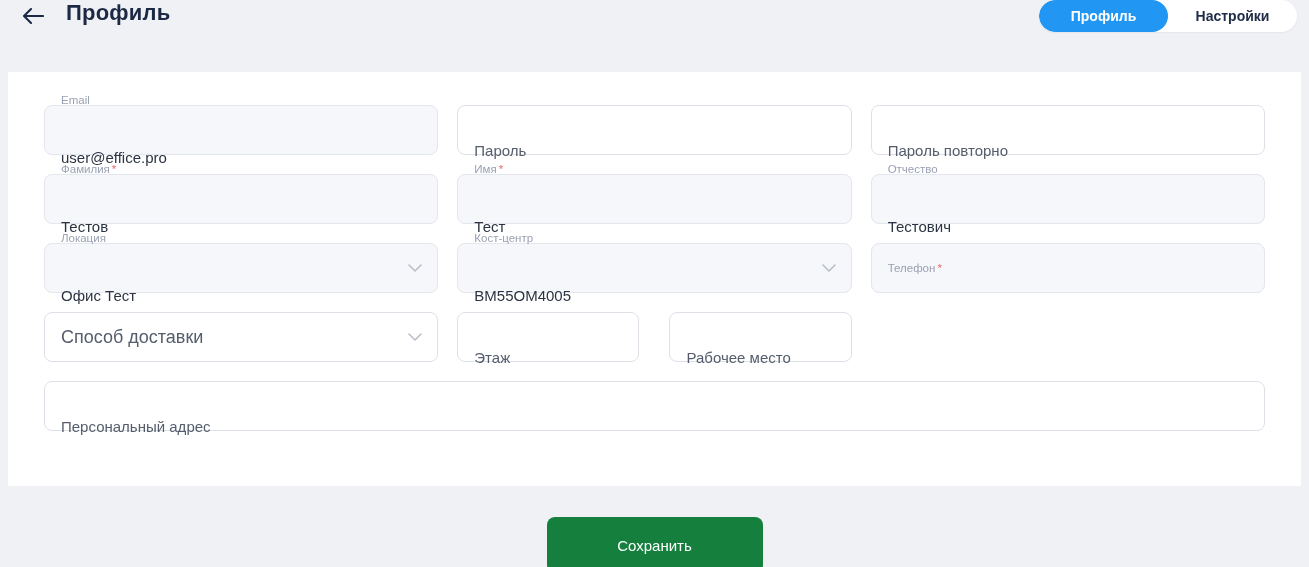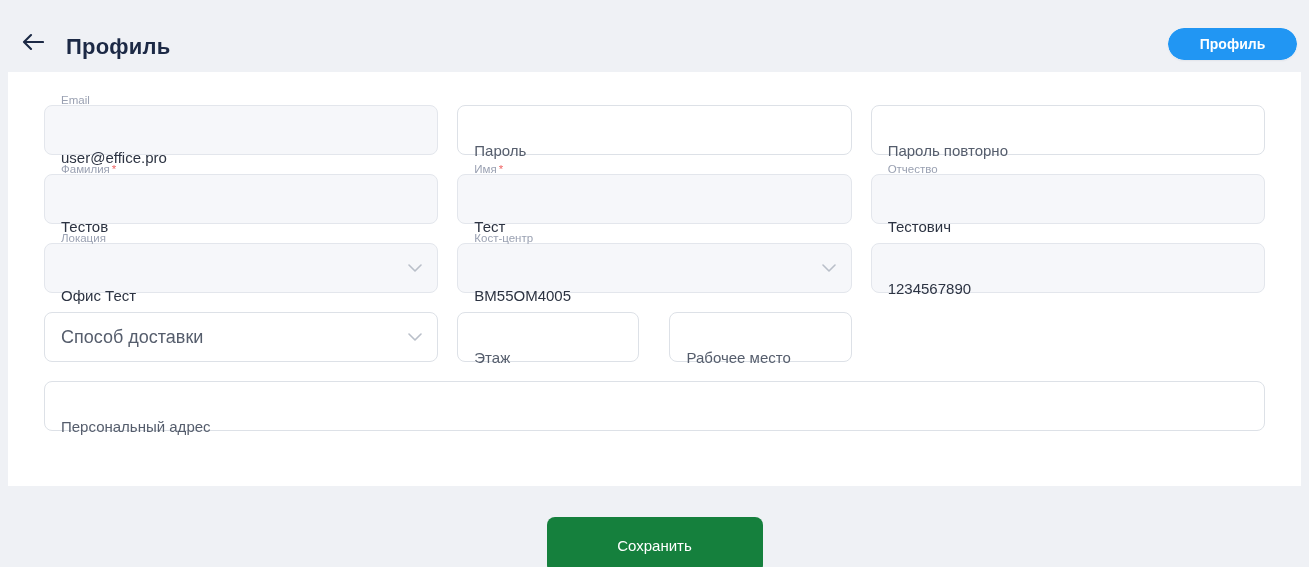--- a/index.html
+++ b/index.html
@@ -8,21 +8,21 @@
     font-family:"Liberation Sans", sans-serif;
     background:#eff1f5;
     color:#2c3342;
     overflow:hidden;
   }
 
   
   .header {
     height:60px;
     display:flex;
-    align-items:flex-end;
+    align-items:flex-start;
     padding:0 12px 0 16px;
   }
   .back-btn {
     width:34px; height:34px;
     display:flex; align-items:center; justify-content:center;
     cursor:pointer; background:none; border:none;
   }
   .page-title {
     font-size:22px;
     font-weight:700;
@@ -159,20 +159,21 @@
     <span>
       <svg width="22" height="18" viewBox="0 0 22 18" fill="none">
         <path d="M9 2 L2 9 L9 16 M2.5 9 H21" stroke="#1c2945" stroke-width="2.1" stroke-linecap="round" stroke-linejoin="round"></path>
       </svg>
     </span>
   </button>
   <div class="page-title">Профиль</div>
 
   <div class="tab-group">
     <button class="tab active">Профиль</button>
+    <button class="tab">Настройки</button>
   </div>
 </div>
 
 <div class="card">
   <div class="form-grid">
 
     <div class="field filled">
       <span class="flabel">Email</span>
       <input class="fvalue" value="user@effice.pro" style="">
     </div>
@@ -209,21 +210,21 @@
       <span class="flabel">Кост-центр</span>
       <span class="fvalue">BM55OM4005</span>
       <span class="chevron">
         <svg width="14" height="8" viewBox="0 0 14 8" fill="none">
             <path d="M1 1 L7 7 L13 1" stroke="#b9bfc9" stroke-width="1.6" stroke-linecap="round" stroke-linejoin="round"></path>
           </svg>
       </span>
     </div>
 
     <div class="field filled">
-      <input class="fvalue" value="1234567890" style="">
+      <span class="flabel"><span>Телефон</span><span class="req">*</span></span>
     </div>
     <div class="field">
       <span class="fplaceholder">Способ доставки</span>
       <span class="chevron">
         <svg width="14" height="8" viewBox="0 0 14 8" fill="none">
             <path d="M1 1 L7 7 L13 1" stroke="#b9bfc9" stroke-width="1.6" stroke-linecap="round" stroke-linejoin="round"></path>
           </svg>
       </span>
     </div>
     <div class="pair">

